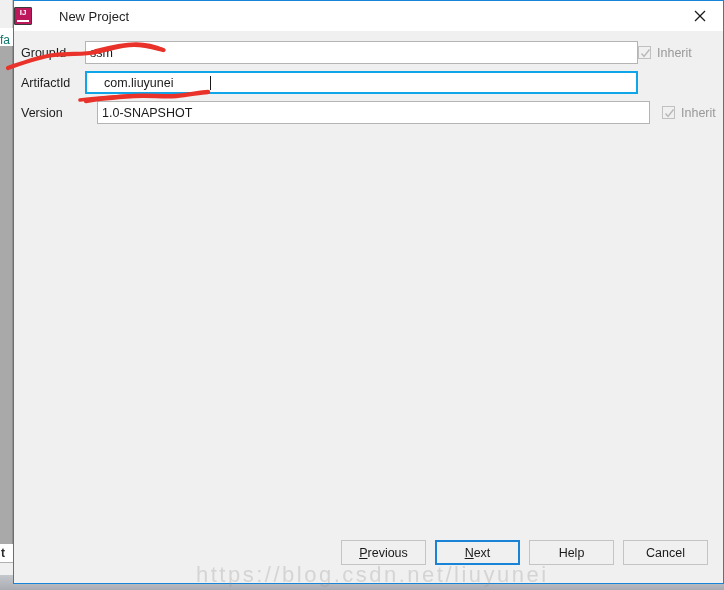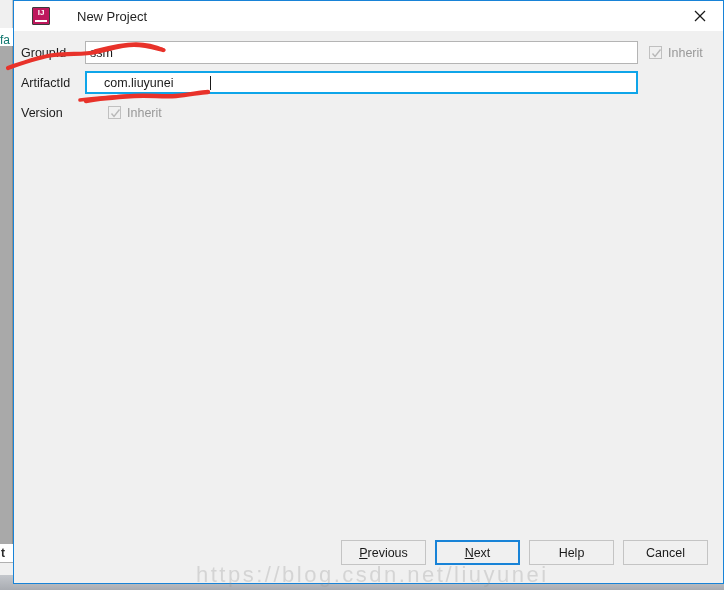--- a/index.html
+++ b/index.html
@@ -102,21 +102,21 @@
     position: relative;
     height: 30px;
     background: #ffffff;
     display: flex;
     align-items: center;
     border-bottom: 1px solid #f0f0f0;
   }
   .ij-icon {
     width: 16px;
     height: 16px;
-    margin-left: 18px;
+    margin-left: 0;
     margin-right: 9px;
     background: #be185d;
     border: 1px solid #3b3b3b;
     border-radius: 1px;
     position: relative;
     flex: none;
   }
   .ij-icon .ij-letters {
     position: absolute;
     left: 0; right: 0; top: 0px;
@@ -200,21 +200,20 @@
     display: inline-block;
     width: 1px;
     height: 14px;
     background: #1a1a1a;
     margin-left: 1px;
   }
 
   .inherit-box {
     display: flex;
     align-items: center;
-    margin-left: 11px;
   }
   .cb {
     width: 13px;
     height: 13px;
     background: #f0f0f0;
     border: 1px solid #c0c0c0;
     box-sizing: border-box;
     position: relative;
     flex: none;
   }
@@ -334,20 +333,23 @@
       <div class="form-row row-2">
         <span class="field-label">ArtifactId</span>
         <div class="text-field focused">
           <span>com.liuyunei</span>
             <span class="caret"></span>
         </div>
       </div>
 
       <div class="form-row row-3">
         <span class="field-label">Version</span>
+        <div class="text-field">
+          <span>1.0-SNAPSHOT</span>
+        </div>
         <div class="inherit-box">
           <span class="cb">
             <svg width="11" height="11" viewBox="0 0 11 11" aria-hidden="true">
               <polyline points="1.5,5.5 4,8.5 9.5,1.5" fill="none" stroke="#b8b8b8" stroke-width="1.4"></polyline>
             </svg>
           </span>
           <span class="inherit-label">Inherit</span>
         </div>
       </div>
 

